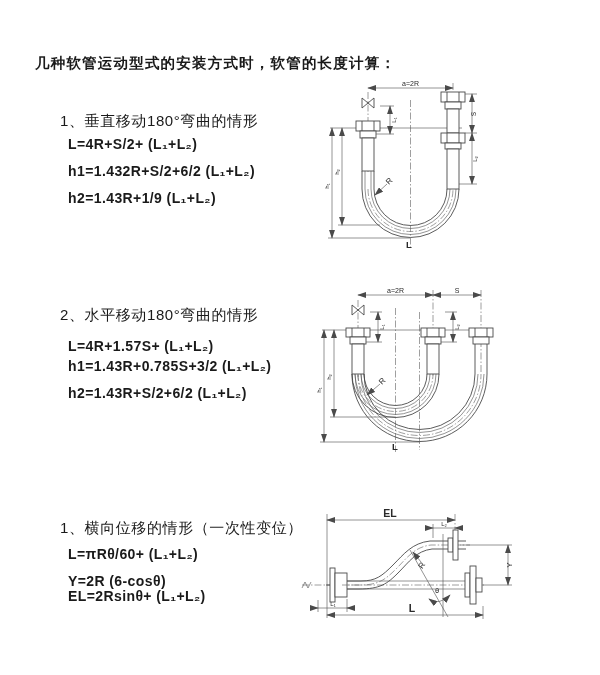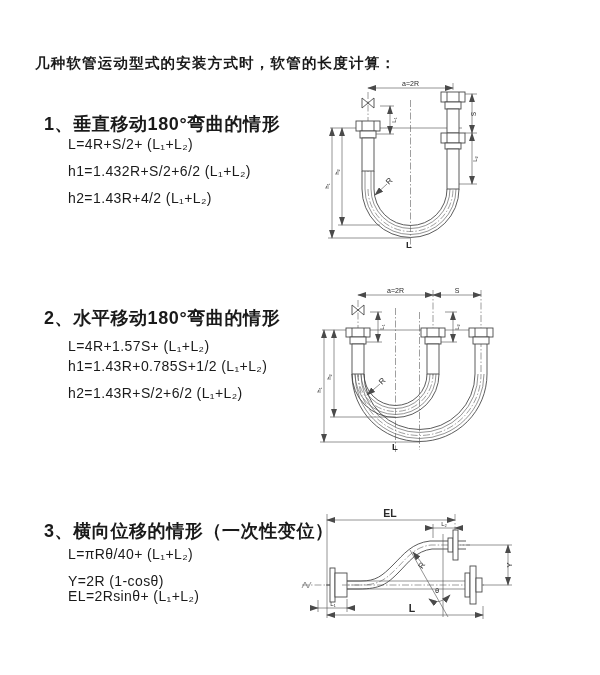--- a/index.html
+++ b/index.html
@@ -6,26 +6,26 @@
   body{
     width:600px;height:675px;position:relative;overflow:hidden;
     background:#ffffff;color:#1a1a1a;
     font-family:"Liberation Sans","DejaVu Sans",sans-serif;
   }
   .page-title{
     position:absolute;left:35px;top:22px;
     font-size:14.5px;font-weight:700;letter-spacing:1.2px;white-space:nowrap;margin-top:32px;
   }
   .section-heading{
-    position:absolute;left:44px;
-    font-size:18px;font-weight:700;letter-spacing:0.6px;white-space:nowrap;
+    position:absolute;left:60px;
+    font-size:15px;font-weight:400;letter-spacing:0.6px;white-space:nowrap;
   }
   .formula{
     position:absolute;left:68px;
-    font-size:14px;font-weight:400;letter-spacing:0.4px;white-space:nowrap;
+    font-size:14px;font-weight:700;letter-spacing:0.4px;white-space:nowrap;
   }
   .diagram{position:absolute;}
   svg text{
     font-family:"Liberation Sans","DejaVu Sans",sans-serif;
     fill:#2a2a2a;stroke:none;
   }
   svg .ln{stroke:#4a4a4a;fill:none;stroke-width:0.9;}
   svg .thin{stroke:#5a5a5a;fill:none;stroke-width:0.65;}
   svg .cl{stroke:#6a6a6a;fill:none;stroke-width:0.65;stroke-dasharray:7 2 1.5 2;}
   svg .fit{stroke:#4a4a4a;fill:#ffffff;stroke-width:0.9;}
@@ -42,30 +42,30 @@
       <path d="M0,4.5 L4.5,0 M0,0 L4.5,4.5" stroke="#787878" stroke-width="0.55"></path>
     </pattern>
   </defs>
 </svg>
 
 <div class="page-title">几种软管运动型式的安装方式时，软管的长度计算：</div>
 
 <div class="section-heading" style="top:112px">1、垂直移动180°弯曲的情形</div>
 <div class="formula" style="top:136px">L=4R+S/2+ (L₁+L₂)</div>
 <div class="formula" style="top:163px">h1=1.432R+S/2+6/2 (L₁+L₂)</div>
-<div class="formula" style="top:190px">h2=1.43R+4/2 (L₁+L₂)</div>
+<div class="formula" style="top:190px">h2=1.43R+1/9 (L₁+L₂)</div>
 
 <div class="section-heading" style="top:306px">2、水平移动180°弯曲的情形</div>
 <div class="formula" style="top:338px">L=4R+1.57S+ (L₁+L₂)</div>
-<div class="formula" style="top:358px">h1=1.43R+0.785S+1/2 (L₁+L₂)</div>
+<div class="formula" style="top:358px">h1=1.43R+0.785S+3/2 (L₁+L₂)</div>
 <div class="formula" style="top:385px">h2=1.43R+S/2+6/2 (L₁+L₂)</div>
 
-<div class="section-heading" style="top:519px">3、横向位移的情形（一次性变位）</div>
-<div class="formula" style="top:546px">L=πRθ/40+ (L₁+L₂)</div>
-<div class="formula" style="top:573px">Y=2R (1-cosθ)</div>
+<div class="section-heading" style="top:519px">1、横向位移的情形（一次性变位）</div>
+<div class="formula" style="top:546px">L=πRθ/60+ (L₁+L₂)</div>
+<div class="formula" style="top:573px">Y=2R (6-cosθ)</div>
 <div class="formula" style="top:588px">EL=2Rsinθ+ (L₁+L₂)</div>
 
 <svg class="diagram" style="left:310px;top:76px" width="285" height="178" viewBox="0 0 285 178">
 
   <g>
     <line class="cl" x1="58" y1="16" x2="58" y2="96"></line>
     <line class="cl" x1="143" y1="7" x2="143" y2="110"></line>
     <line class="cl" x1="100.5" y1="24" x2="100.5" y2="172"></line>
   </g>
 

